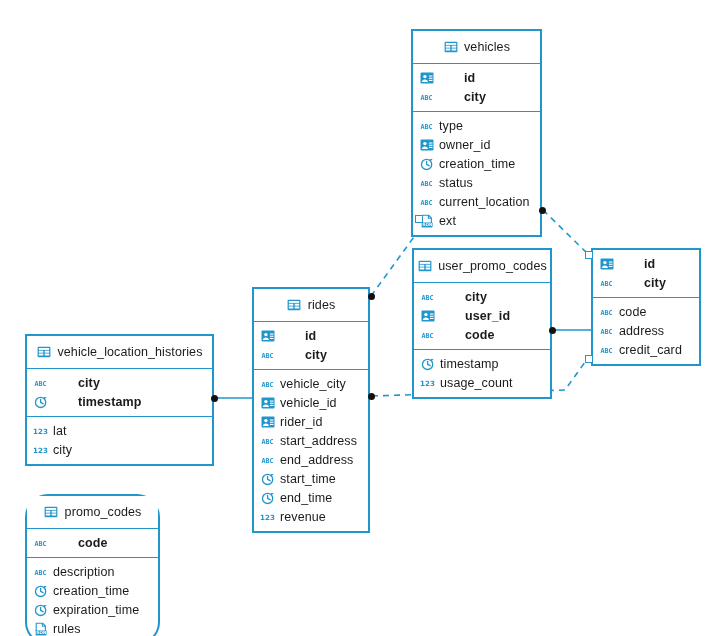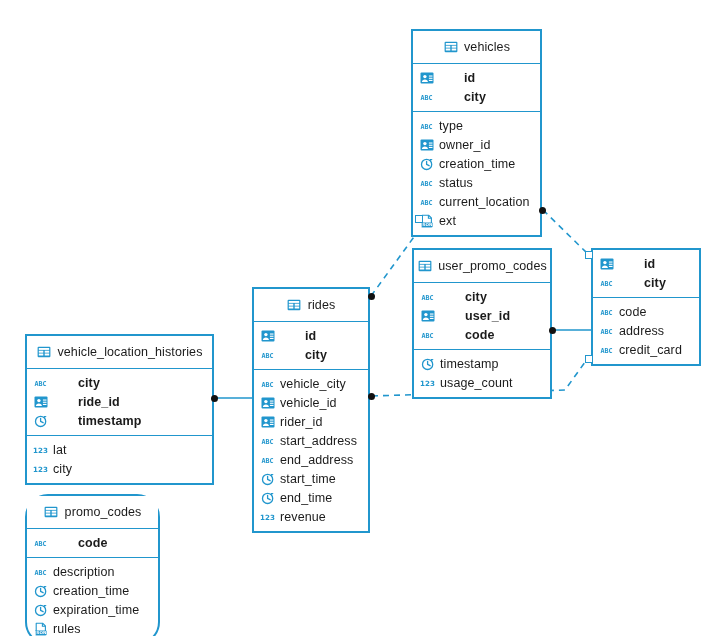--- a/index.html
+++ b/index.html
@@ -465,33 +465,20 @@
           <span class="ic">
             <svg width="15" height="12" viewBox="0 0 20 12">
               <text x="10" y="9.6" font-family="DejaVu Sans Mono, monospace" font-size="9" font-weight="bold" fill="#2196cd" text-anchor="middle">ABC</text>
             </svg>
           </span>
           <span class="col-name">city</span>
         </div>
         <div class="col-row is-key">
           <span class="ic">
             <svg width="14" height="14" viewBox="0 0 14 14">
-              <rect x="0.5" y="1.5" width="13" height="11" rx="1" fill="#2196cd"></rect>
-              <circle cx="4.9" cy="5.6" r="1.7" fill="#fff"></circle>
-              <path d="M1.9 11.1c0-1.7 1.3-2.7 3-2.7s3 1 3 2.7z" fill="#fff"></path>
-              <rect x="8.9" y="4.5" width="3.6" height="1.1" fill="#fff"></rect>
-              <rect x="8.9" y="6.7" width="3.6" height="1.1" fill="#fff"></rect>
-              <rect x="8.9" y="8.9" width="3.6" height="1.1" fill="#fff"></rect>
-            </svg>
-          </span>
-          <span class="col-name">ride_id</span>
-        </div>
-        <div class="col-row is-key">
-          <span class="ic">
-            <svg width="14" height="14" viewBox="0 0 14 14">
               <circle cx="6.6" cy="7.4" r="5.1" fill="none" stroke="#2196cd" stroke-width="1.3"></circle>
               <path d="M6.6 7.4 L6.6 4.3 M6.6 7.4 L9.1 8.7" stroke="#2196cd" stroke-width="1.3" stroke-linecap="round" fill="none"></path>
               <path d="M9.6 1.9 L12.6 1.9 L10.6 4.2 Z" fill="#2196cd"></path>
             </svg>
           </span>
           <span class="col-name">timestamp</span>
         </div>
       </div>
       <div class="col-group">
         <div class="col-row">

